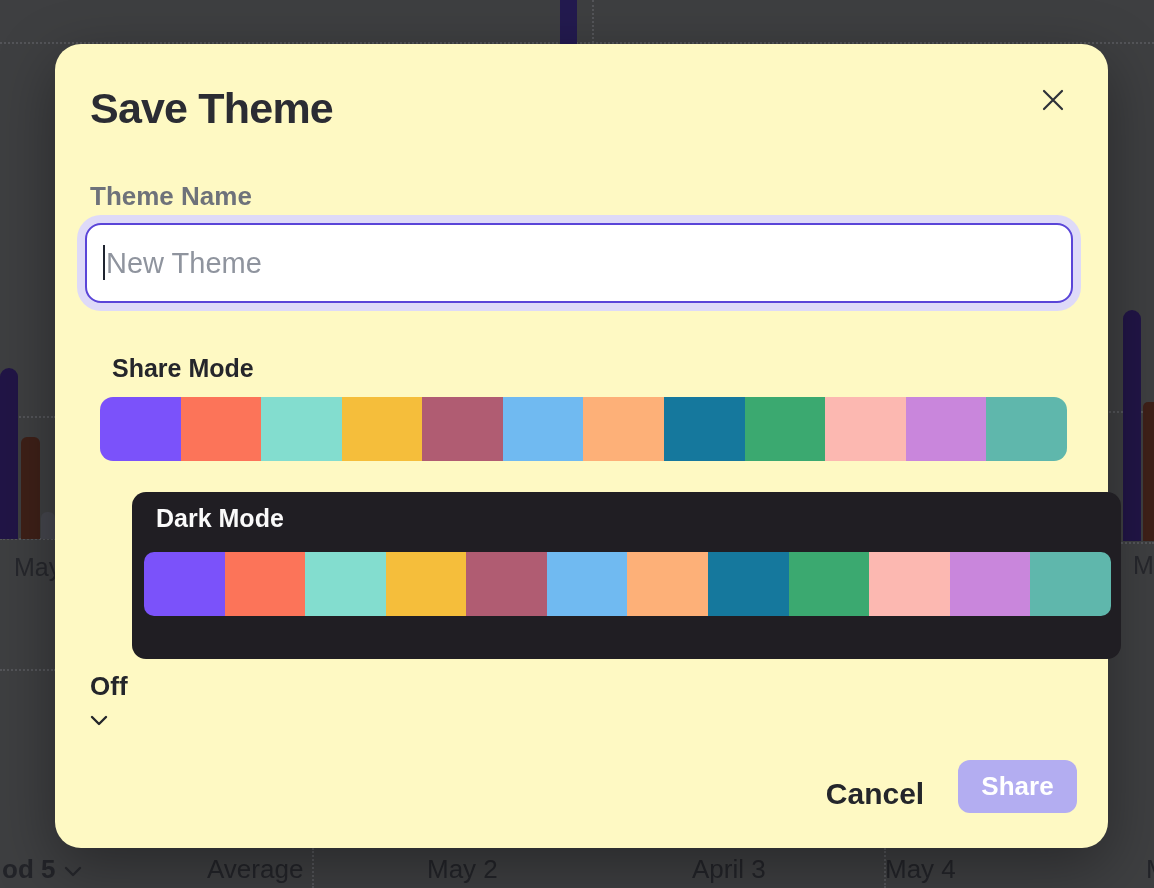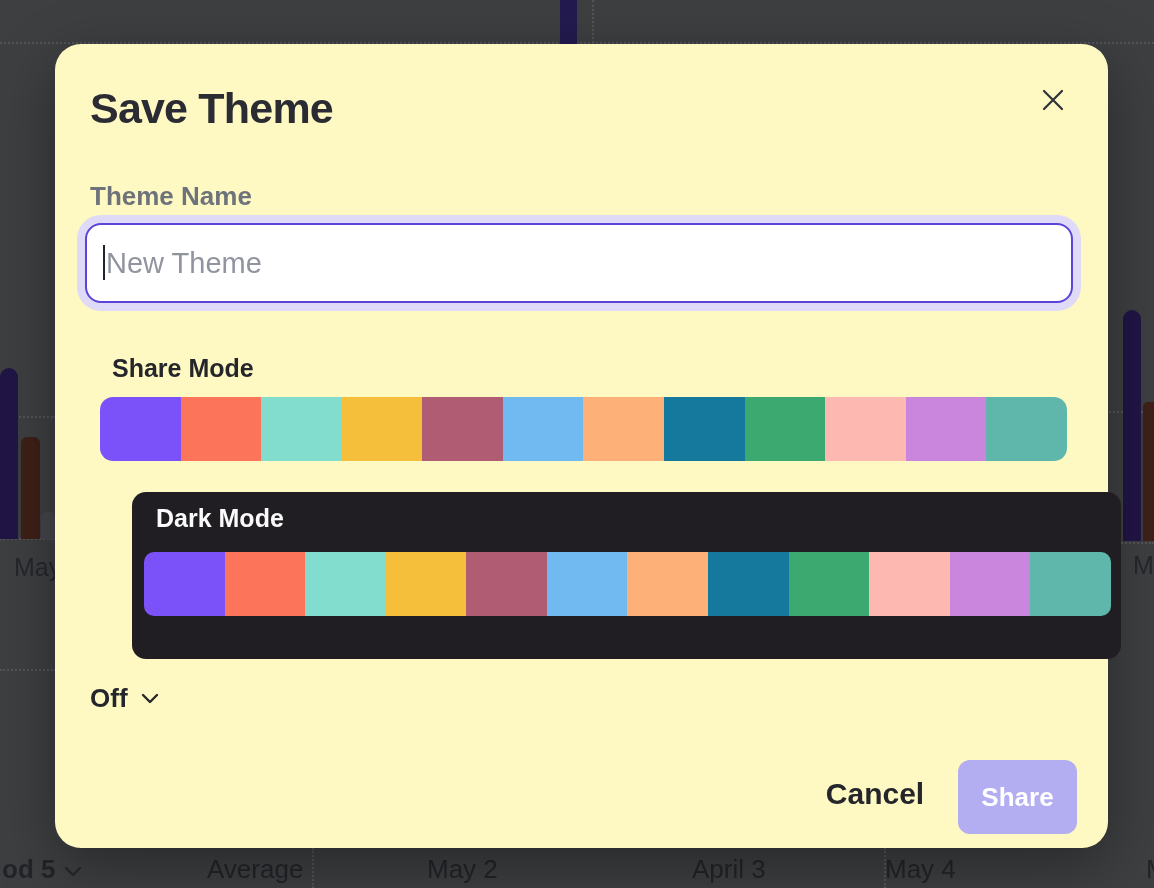--- a/index.html
+++ b/index.html
@@ -35,26 +35,26 @@
   .m-section-label{position:absolute;font-size:25px;font-weight:700;color:#25262B;}
   .palette{display:flex;overflow:hidden;}
   .palette .swatch{flex:1;}
   .m-light-palette{position:absolute;left:45px;top:353px;width:967px;height:64px;border-radius:13px;}
   .m-dark-panel{position:absolute;left:33px;top:448px;width:989px;height:167px;background:#201E23;border-radius:14px;margin-left:44px;}
   .m-dark-label{position:absolute;left:24px;top:12px;font-size:25px;font-weight:700;color:#FAFAFA;}
   .m-dark-palette{position:absolute;left:12px;top:60px;width:967px;height:64px;border-radius:10px;}
   .m-access-row{position:absolute;left:35px;top:636px;width:970px;height:36px;display:flex;
                 align-items:center;justify-content:space-between;}
   .m-access-label{font-size:26px;font-weight:400;color:#32353B;}
-  .m-access-control{display:flex;align-items:center;gap:13px;cursor:pointer;background:none;border:none;padding:0;}
+  .m-access-control{display:flex;gap:13px;cursor:pointer;background:none;border:none;padding:0;flex-direction:column;}
   .m-access-value{font-size:26px;font-weight:600;color:#24262B;font-family:"Liberation Sans",sans-serif;}
   .m-cancel{position:absolute;left:760px;top:733px;width:120px;height:30px;font-size:30px;font-weight:600;
             color:#24262B;background:none;border:none;cursor:pointer;font-family:"Liberation Sans",sans-serif;
             text-align:center;padding:0;}
-  .m-share{position:absolute;left:903px;top:716px;width:119px;height:74px;background:#B3ADF1;border:none;
+  .m-share{position:absolute;left:903px;top:716px;width:119px;height:53px;background:#B3ADF1;border:none;
            border-radius:12px;color:#ffffff;font-size:26px;font-weight:600;cursor:pointer;
            font-family:"Liberation Sans",sans-serif;display:flex;align-items:center;justify-content:center;}
 </style>
 </head>
 <body>
 
 <div class="screen">
 
   <div>
 

